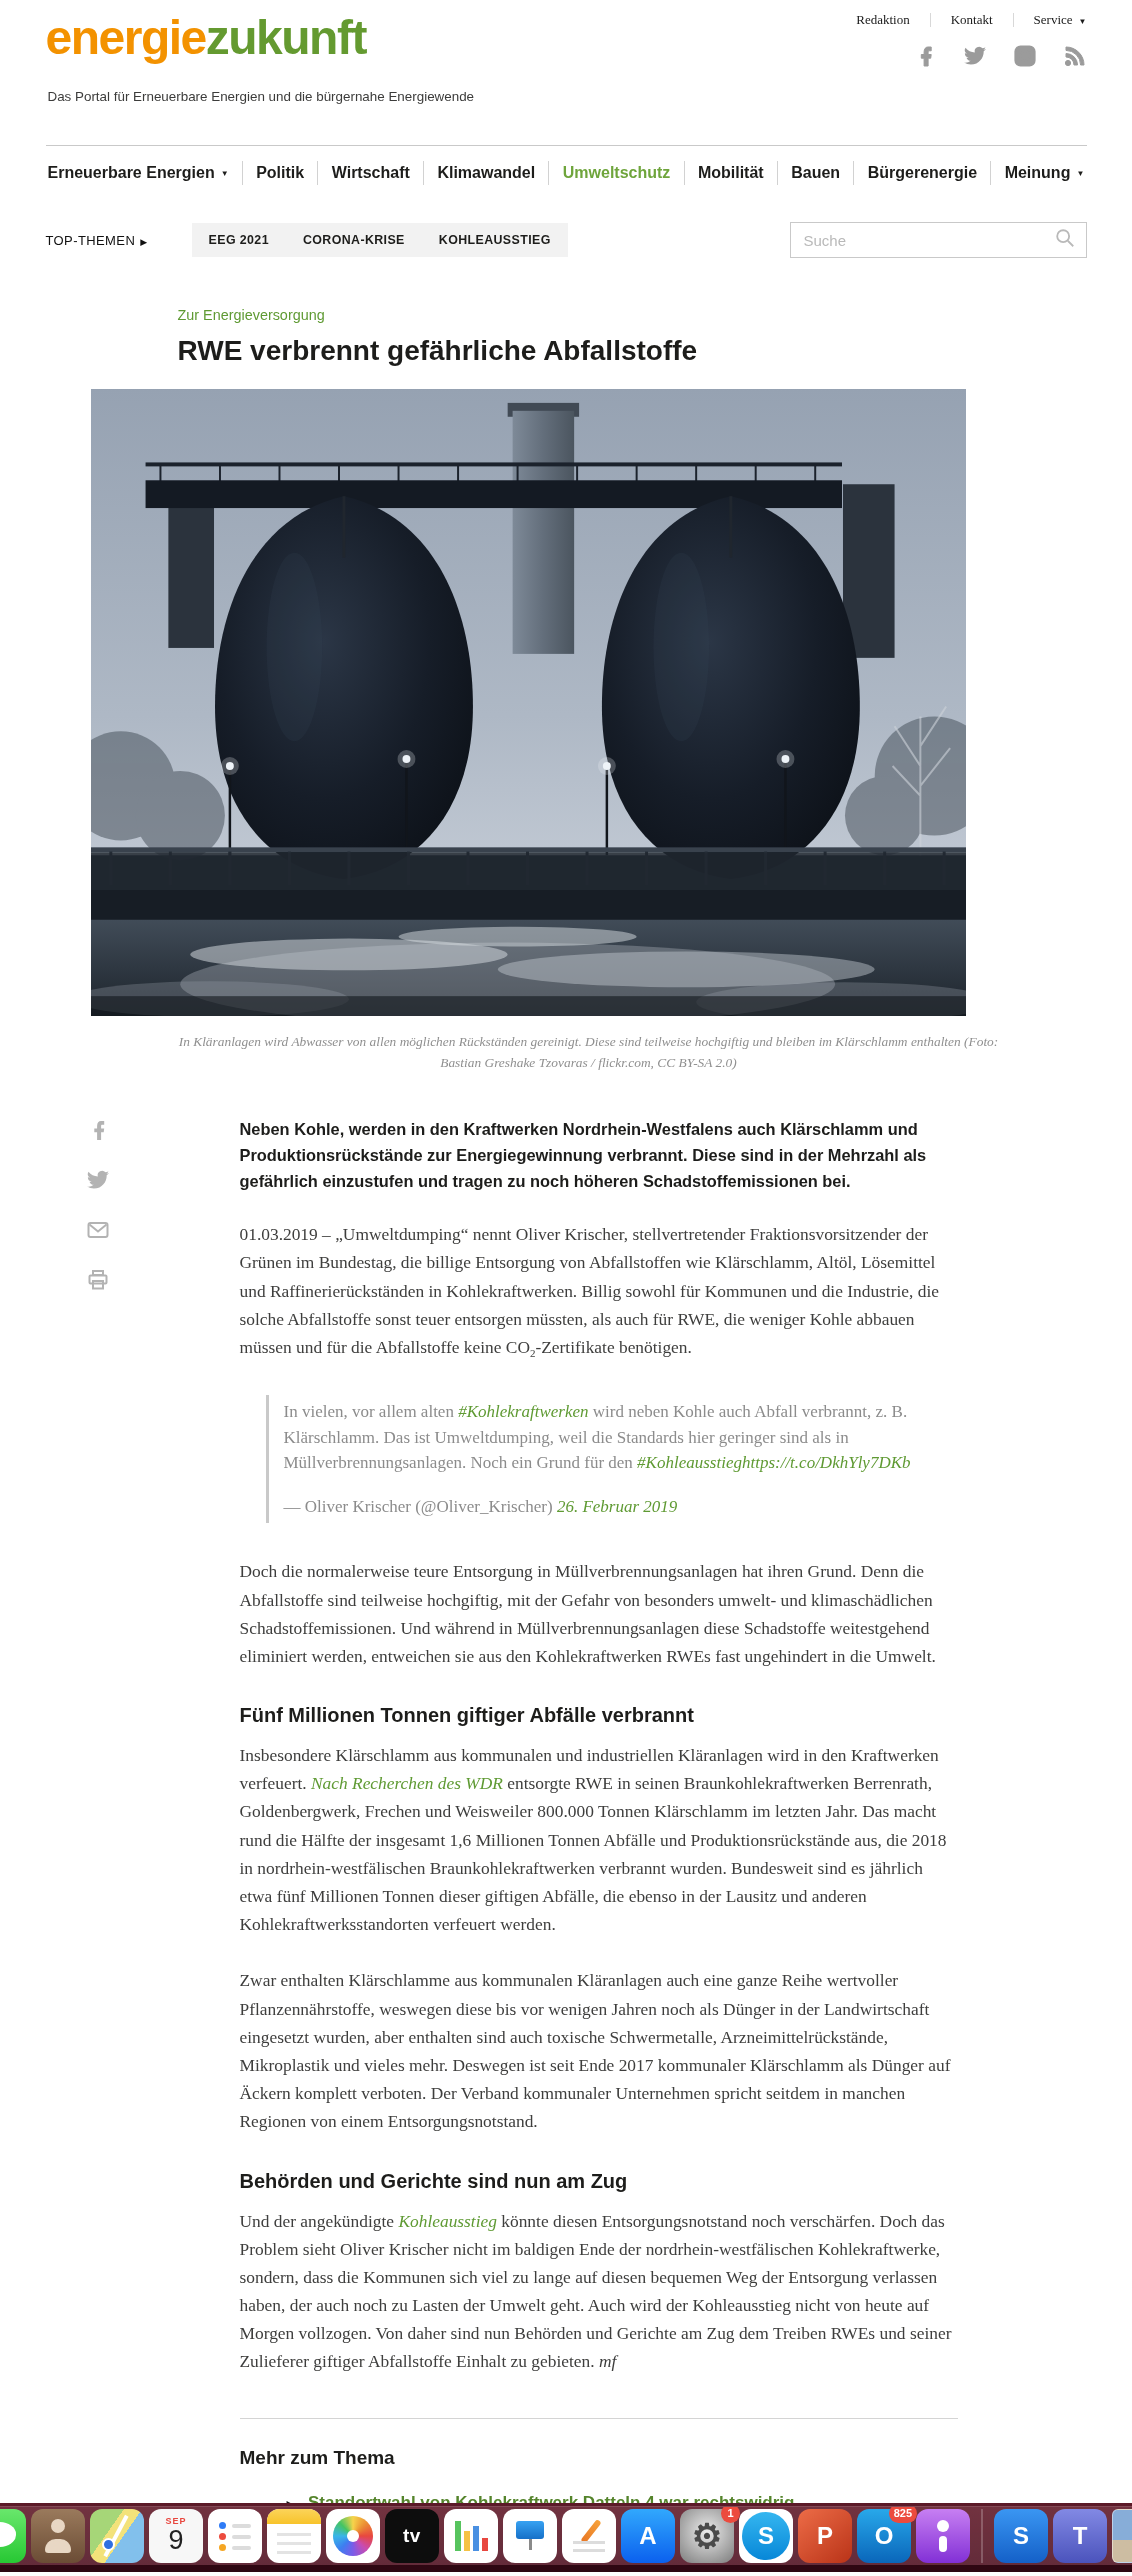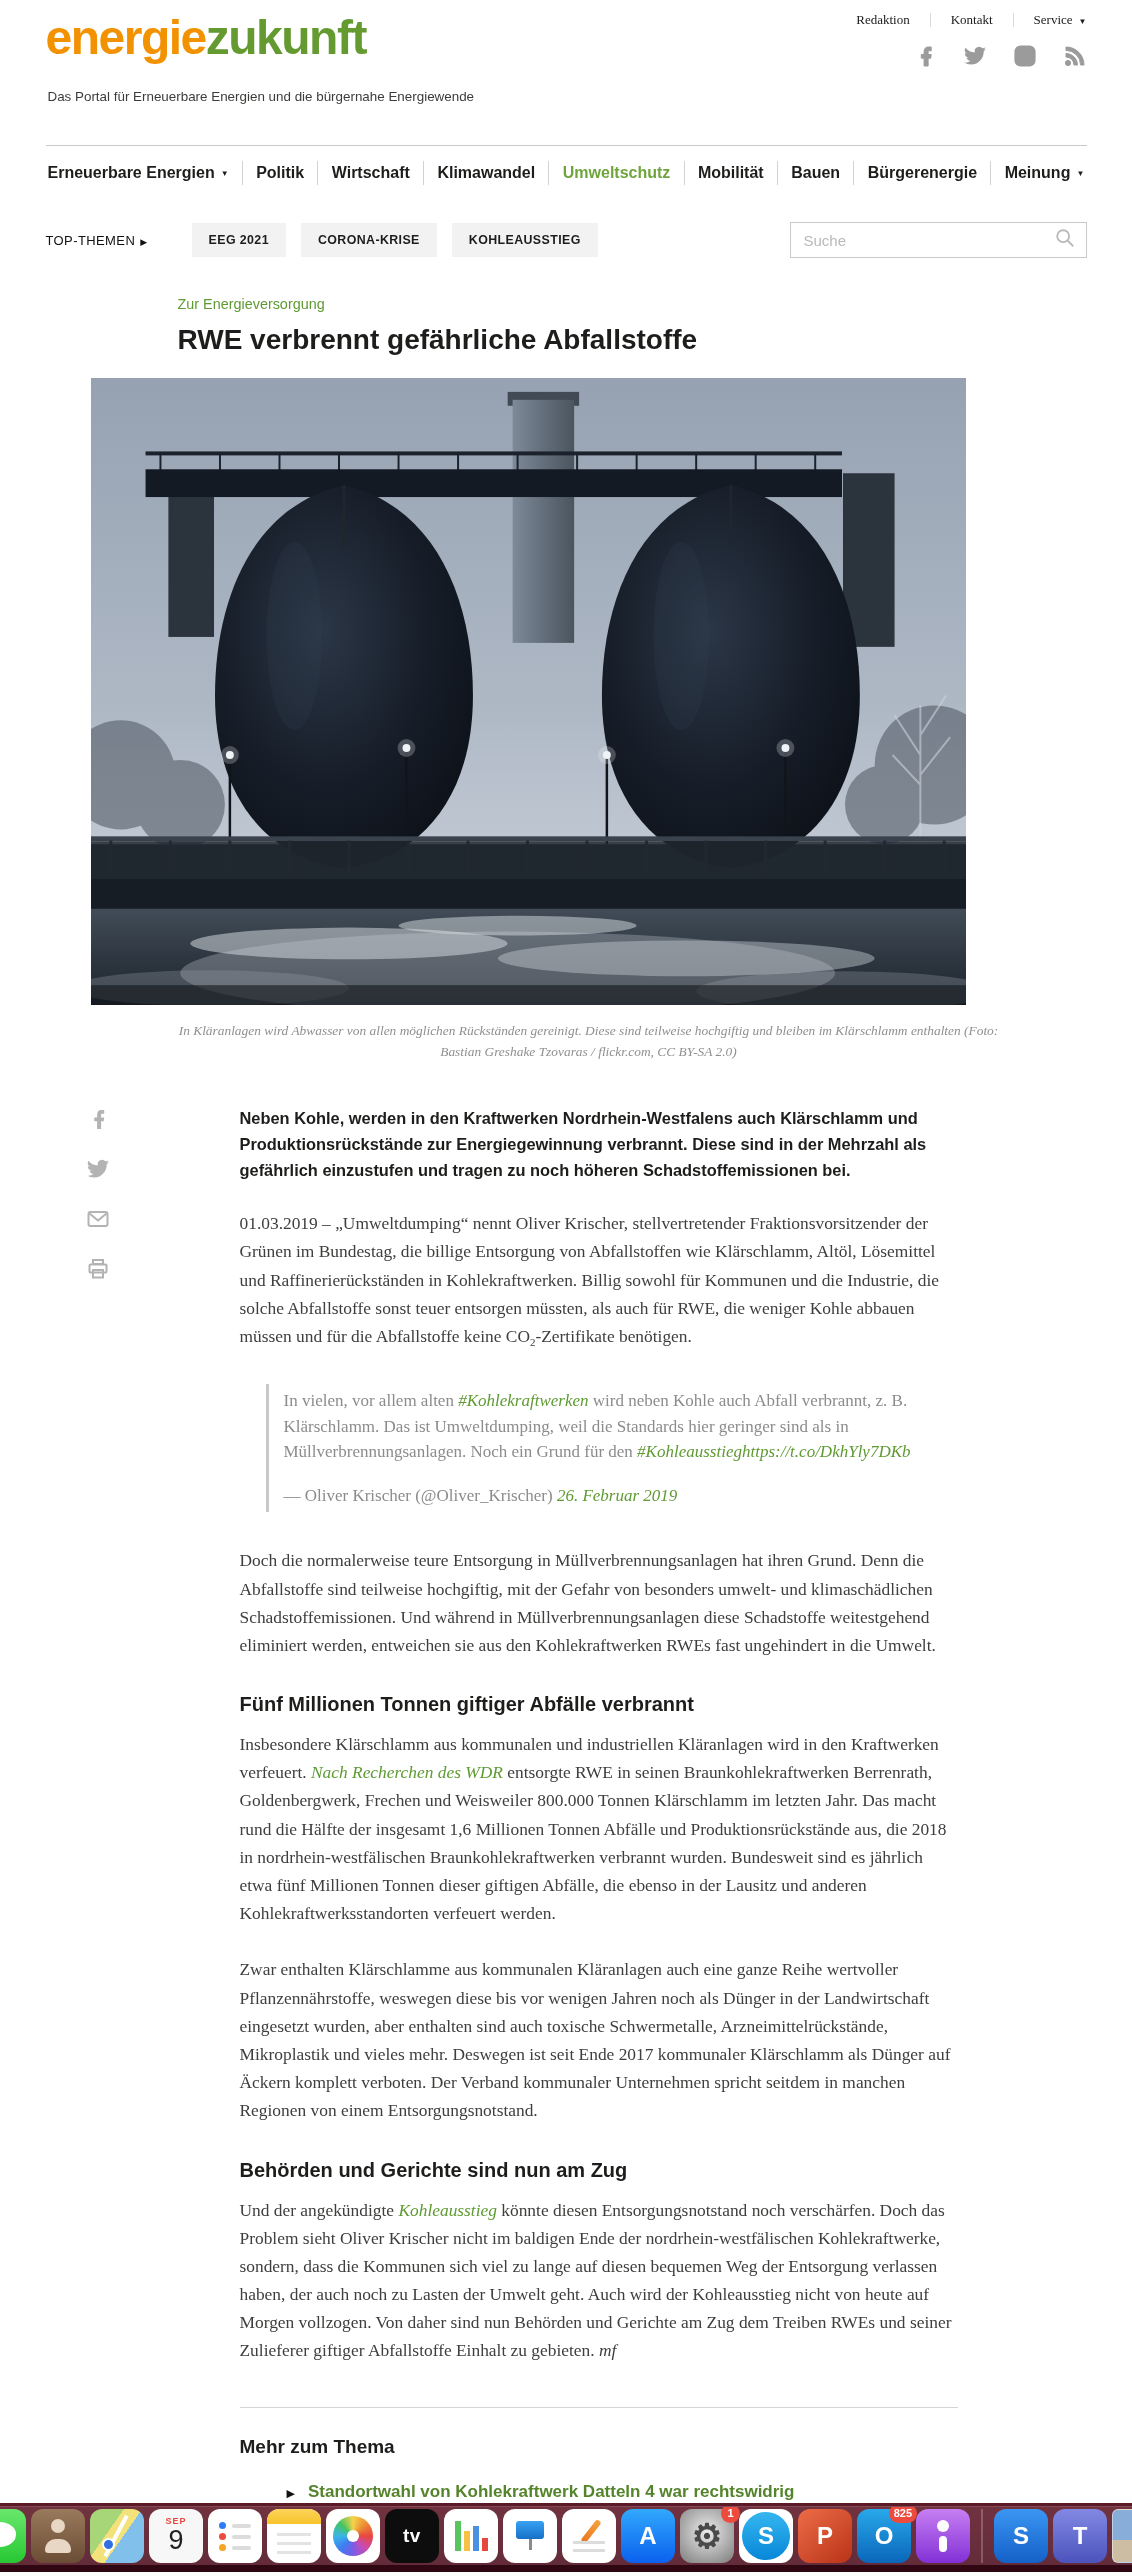--- a/index.html
+++ b/index.html
@@ -29,32 +29,32 @@
   .nav-item { font-size:16px; font-weight:bold; color:#1d1d1b; cursor:pointer; white-space:nowrap; }
   .nav-item.active { color:#6FA53C; }
   .nav-caret { font-size:8px; margin-left:6px; vertical-align:2px; }
   .nav-div { width:1px; height:24px; background:#d2d2d2; }
 
   
   .topics { margin-top:24px; display:flex; align-items:center; }
   .tt-label { font-size:13px; font-weight:normal; letter-spacing:0.4px; color:#111;
               display:flex; align-items:flex-end; }
   .tt-arrow::after { content:"▶"; font-size:9px; margin-left:5px; }
-  .tags { display:flex; gap:15px; margin-left:44px; }
+  .tags { display:flex; margin-left:44px; }
   .tag { background:#f2f2f2; padding:10px 17px; font-size:12.4px; font-weight:bold;
          letter-spacing:0.4px; color:#1d1d1b; cursor:pointer; }
   .search { margin-left:auto; width:297px; height:36px; border:1px solid #c9c9c9;
             display:flex; align-items:center; padding:0 10px 0 13px; }
   .search input { border:0; outline:0; flex:1; font-size:15px; color:#777;
                   font-family:"Liberation Sans", sans-serif; }
   .search input::placeholder { color:#b9b9b9; }
   .search svg { width:22px; height:22px; }
 
   
-  .article { margin-top:38px; padding-left:45px; }
+  .article { margin-top:49px; padding-left:45px; }
   .category { margin-left:87px; font-size:14.4px; color:#5F9A33; cursor:pointer; }
   .title { margin-left:87px; margin-top:12px; font-size:28px; font-weight:bold; color:#1d1d1b; }
   .photo { width:875px; height:627px; margin-top:22px; background:#202834; overflow:hidden; }
   .photo svg { display:block; }
   .caption { width:843px; margin:16px auto 0; text-align:center; font-family:"Liberation Serif", serif;
              font-style:italic; font-size:13.4px; line-height:1.55; color:#8f8f8f; }
   .body { width:718px; margin-left:149px; margin-top:42px; position:relative; }
 
   .share { position:absolute; left:-154px; top:2px; display:flex; flex-direction:column; gap:26px; }
   .share .shic { width:24px; height:24px; cursor:pointer; }

